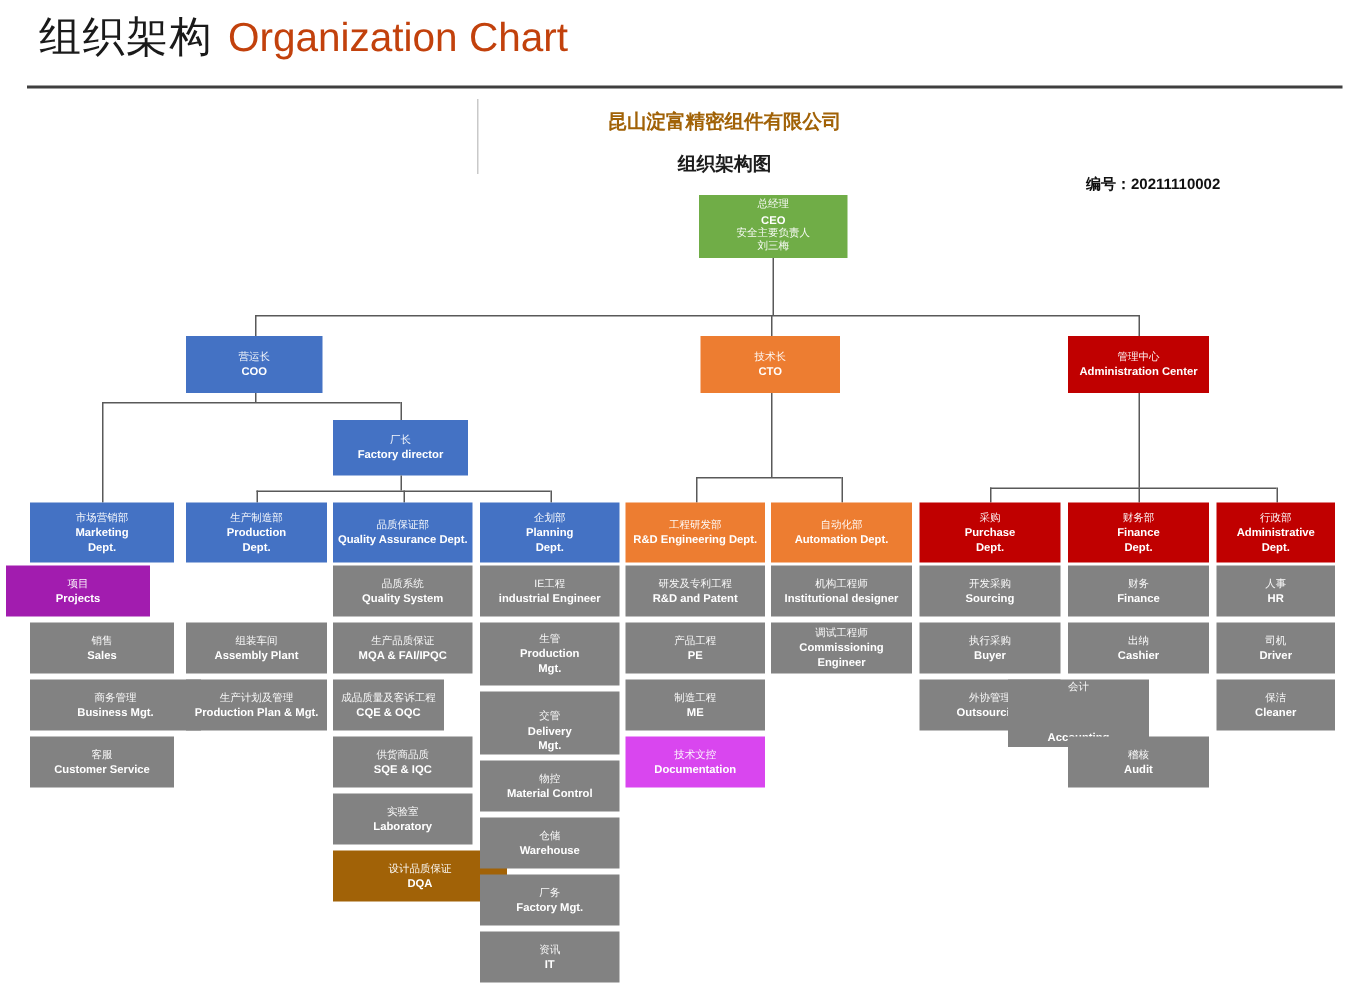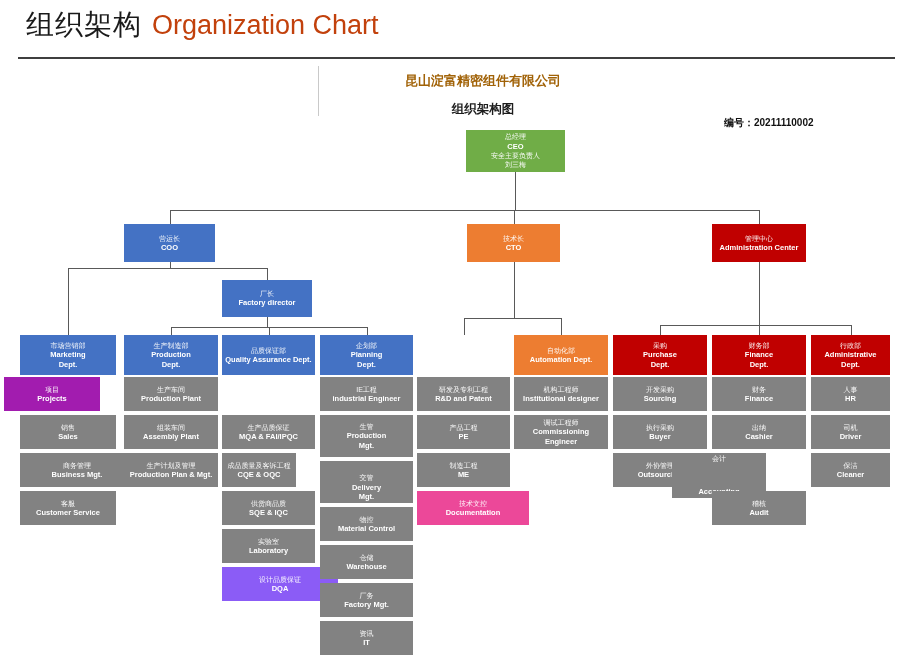--- a/index.html
+++ b/index.html
@@ -98,53 +98,53 @@
     </div>
     <div class="node" style="left: 20px; top: 491px; width: 96px; min-height: 34px; background: rgb(130, 130, 130);">
       <div class="zh">客服</div>
       <div class="en">Customer Service</div>
     </div>
     <div class="node" style="left: 124px; top: 335px; width: 94px; min-height: 40px; background: rgb(68, 114, 196);">
       <div class="zh">生产制造部</div>
       <div class="en">Production
 Dept.</div>
     </div>
-    <div class="node" style="left: 124px; top: 377px; width: 94px; min-height: 34px; background: rgb(130, 130, 130);">
-      <div class="zh">生产车间</div>
-      <div class="en">Production Plant</div>
-    </div>
     <div class="node" style="left: 124px; top: 415px; width: 94px; min-height: 34px; background: rgb(130, 130, 130);">
       <div class="zh">组装车间</div>
       <div class="en">Assembly Plant</div>
     </div>
     <div class="node" style="left: 124px; top: 453px; width: 94px; min-height: 34px; background: rgb(130, 130, 130);">
       <div class="zh">生产计划及管理</div>
       <div class="en">Production Plan &amp; Mgt.</div>
     </div>
     <div class="node" style="left: 222px; top: 335px; width: 93px; min-height: 40px; background: rgb(68, 114, 196);">
       <div class="zh">品质保证部</div>
       <div class="en">Quality Assurance Dept.</div>
     </div>
+    <div class="node" style="left: 222px; top: 377px; width: 93px; min-height: 34px; background: rgb(130, 130, 130);">
+      <div class="zh">品质系统</div>
+      <div class="en">Quality System</div>
+    </div>
     <div class="node" style="left: 222px; top: 415px; width: 93px; min-height: 34px; background: rgb(130, 130, 130);">
       <div class="zh">生产品质保证</div>
       <div class="en">MQA &amp; FAI/IPQC</div>
     </div>
     <div class="node" style="left: 222px; top: 453px; width: 74px; min-height: 34px; background: rgb(130, 130, 130);">
       <div class="zh">成品质量及客诉工程</div>
       <div class="en">CQE &amp; OQC</div>
     </div>
     <div class="node" style="left: 222px; top: 491px; width: 93px; min-height: 34px; background: rgb(130, 130, 130);">
       <div class="zh">供货商品质</div>
       <div class="en">SQE &amp; IQC</div>
     </div>
     <div class="node" style="left: 222px; top: 529px; width: 93px; min-height: 34px; background: rgb(130, 130, 130);">
       <div class="zh">实验室</div>
       <div class="en">Laboratory</div>
     </div>
-    <div class="node" style="left: 222px; top: 567px; width: 116px; min-height: 34px; background: #8b5cf6;">
+    <div class="node" style="left: 222px; top: 567px; width: 116px; min-height: 34px; background: #a16207;">
       <div class="zh">设计品质保证</div>
       <div class="en">DQA</div>
     </div>
     <div class="node" style="left: 320px; top: 335px; width: 93px; min-height: 40px; background: rgb(68, 114, 196);">
       <div class="zh">企划部</div>
       <div class="en">Planning
 Dept.</div>
     </div>
     <div class="node" style="left: 320px; top: 377px; width: 93px; min-height: 34px; background: rgb(130, 130, 130);">
       <div class="zh">IE工程</div>
@@ -169,33 +169,37 @@
       <div class="en">Warehouse</div>
     </div>
     <div class="node" style="left: 320px; top: 583px; width: 93px; min-height: 34px; background: rgb(130, 130, 130);">
       <div class="zh">厂务</div>
       <div class="en">Factory Mgt.</div>
     </div>
     <div class="node" style="left: 320px; top: 621px; width: 93px; min-height: 34px; background: rgb(130, 130, 130);">
       <div class="zh">资讯</div>
       <div class="en">IT</div>
     </div>
+    <div class="node" style="left: 417px; top: 335px; width: 93px; min-height: 40px; background: rgb(237, 125, 49);">
+      <div class="zh">工程研发部</div>
+      <div class="en">R&amp;D Engineering Dept.</div>
+    </div>
     <div class="node" style="left: 417px; top: 377px; width: 93px; min-height: 34px; background: rgb(130, 130, 130);">
       <div class="zh">研发及专利工程</div>
       <div class="en">R&amp;D and Patent</div>
     </div>
     <div class="node" style="left: 417px; top: 415px; width: 93px; min-height: 34px; background: rgb(130, 130, 130);">
       <div class="zh">产品工程</div>
       <div class="en">PE</div>
     </div>
     <div class="node" style="left: 417px; top: 453px; width: 93px; min-height: 34px; background: rgb(130, 130, 130);">
       <div class="zh">制造工程</div>
       <div class="en">ME</div>
     </div>
-    <div class="node" style="left: 417px; top: 491px; width: 112px; min-height: 34px; background: #ec4899;">
+    <div class="node" style="left: 417px; top: 491px; width: 93px; min-height: 34px; background: #d946ef;">
       <div class="zh">技术文控</div>
       <div class="en">Documentation</div>
     </div>
     <div class="node" style="left: 514px; top: 335px; width: 94px; min-height: 40px; background: rgb(237, 125, 49);">
       <div class="zh">自动化部</div>
       <div class="en">Automation Dept.</div>
     </div>
     <div class="node" style="left: 514px; top: 377px; width: 94px; min-height: 34px; background: rgb(130, 130, 130);">
       <div class="zh">机构工程师</div>
       <div class="en">Institutional designer</div>

